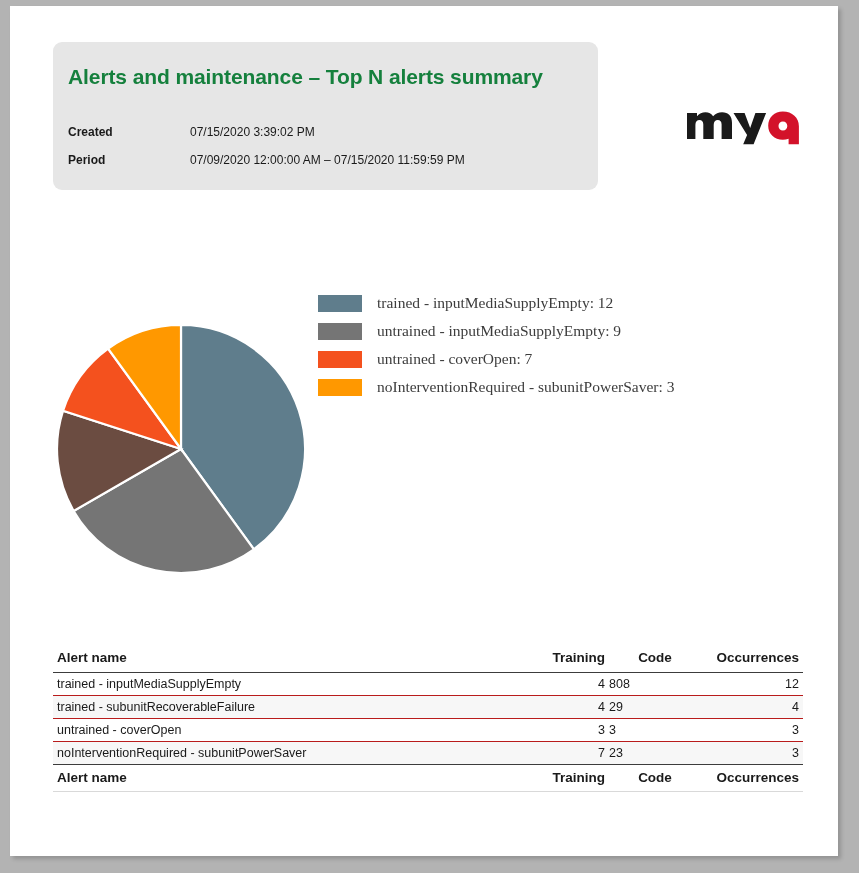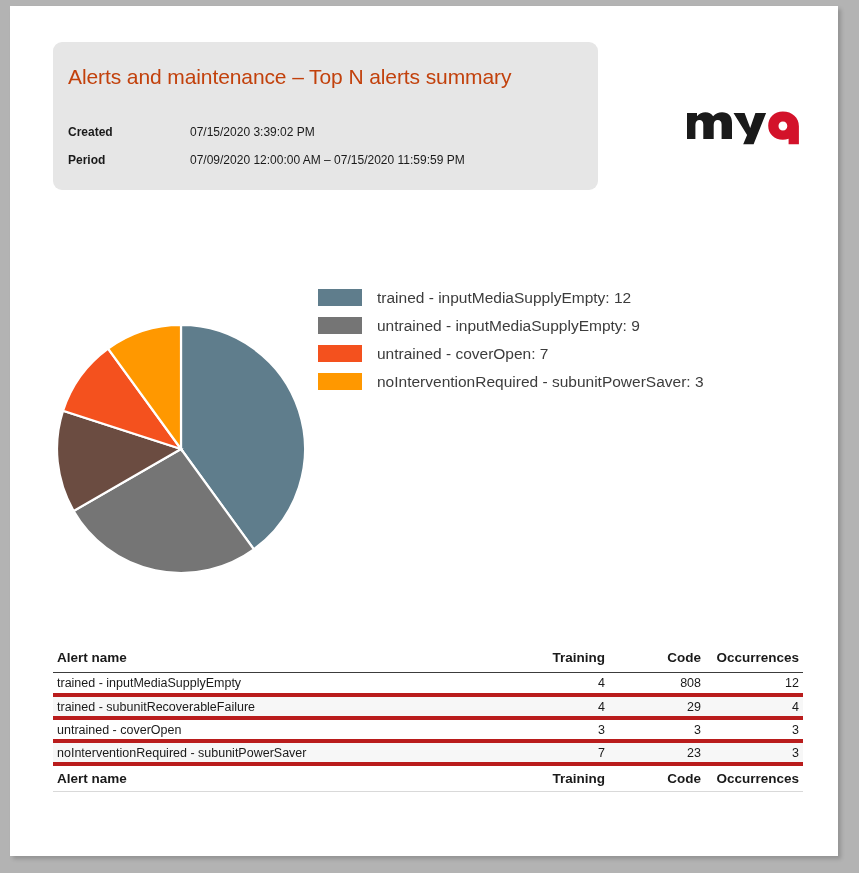--- a/index.html
+++ b/index.html
@@ -37,22 +37,22 @@
     width: 545px;
     height: 148px;
     background: #e6e6e6;
     border-radius: 9px;
   }
   #report-title {
     position: absolute;
     left: 15px;
     top: 23px;
     font-size: 21px;
-    font-weight: normal;
-    color: #c2410c;
+    font-weight: bold;
+    color: #15803d;
     letter-spacing: -0.1px;
     white-space: nowrap;
   }
   .meta-row {
     position: absolute;
     left: 15px;
     width: 520px;
     font-size: 12px;
     color: #1a1a1a;
     white-space: nowrap;
@@ -96,22 +96,23 @@
   #pie-wrap svg { display: block; }
 
   #legend {
     position: absolute;
     left: 308px;
     top: 283px;
     pointer-events: auto;
   }
   .legend-item {
     display: flex;
-    align-items: flex-start;
+    align-items: center;
     height: 28px;
+    font-family: Liberation Serif, serif;
   }
   .legend-swatch {
     width: 44px;
     height: 17px;
     flex: 0 0 44px;
     margin-right: 15px;
   }
   .legend-label {
     font-size: 15.5px;
     color: #3c3c3c;
@@ -144,26 +145,26 @@
   }
   #alerts-table tfoot th {
     font-weight: bold;
     font-size: 13.5px;
     border-top: 1.6px solid #3c3c3c;
     border-bottom: 1.6px solid #d9d9d9;
     padding-top: 3px;
     padding-bottom: 3px;
     height: 27px;
   }
-  #alerts-table tbody tr { border-bottom: 4px solid #b91c1c; }
+  #alerts-table tbody tr { border-bottom: 1px solid #b91c1c; }
   #alerts-table tbody tr:nth-child(even) { background: #f7f7f7; }
 
   .col-name  { text-align: left;  width: 460px; padding-left: 4px !important; margin-top: 26px; }
   .col-num   { text-align: right; width: 96px;  padding-right: 4px !important; }
-  .col-code  { text-align: right; width: 96px;  padding-right: 4px !important; }
+  .col-code  { width: 96px;  padding-right: 4px !important; }
   .col-occ   { text-align: right; width: 98px;  padding-right: 4px !important; }
 </style>
 </head>
 <body>
 
 <div id="root">
   <div id="page">
 
     <div id="header-card">
       <div id="report-title">Alerts and maintenance – Top N alerts summary</div>

